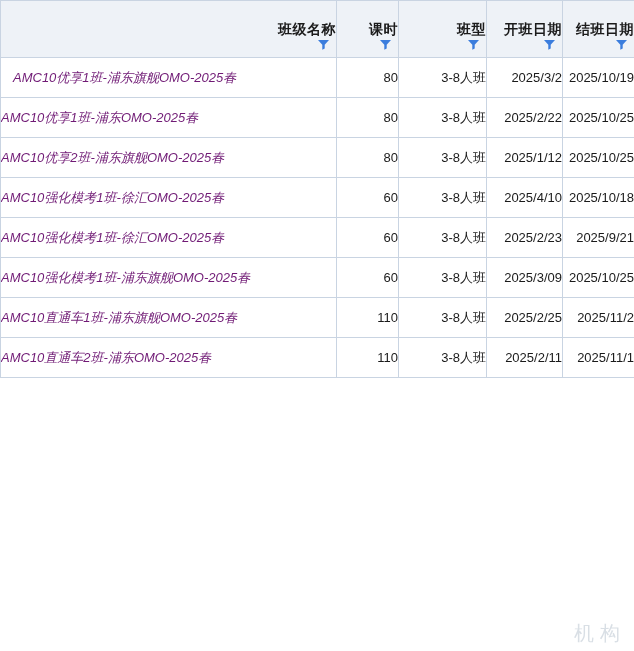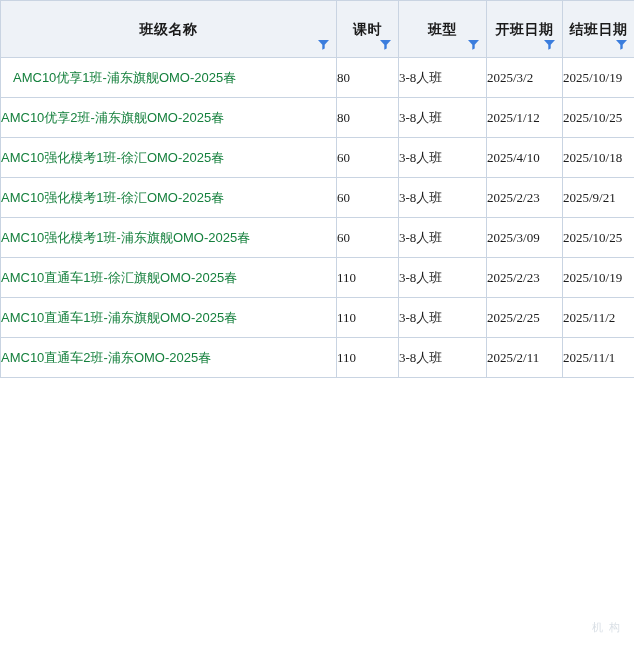--- a/index.html
+++ b/index.html
@@ -35,21 +35,21 @@
   thead th {
     background: #eef2f7;
     height: 57px;
     vertical-align: middle;
     position: relative;
     padding: 0 6px;
   }
   .th-inner {
     display: flex;
     flex-direction: column;
-    align-items: center;
+    align-items: flex-end;
     justify-content: center;
     height: 100%;
   }
   .th-label {
     font-size: 14px;
     font-weight: bold;
     color: #1b1b1b;
     letter-spacing: 0.5px;
     line-height: 1.2;
     text-align: center;
@@ -65,43 +65,43 @@
   .filter-icon svg { display: block; }
 
   tbody td {
     height: 40px;
     vertical-align: middle;
   }
   .cell-name {
     text-align: left;
     padding-left: 7px;
     font-size: 13.5px;
-    color: #15803d;
+    color: #701a75;
     white-space: nowrap;
     overflow: hidden;
+    font-style: italic;
   }
   .cell-name.indent { padding-left: 12px; }
   .cell-center {
-    text-align: left;
+    text-align: right;
     font-size: 13px;
     color: #1a1a1a;
-    font-family: Liberation Serif, serif;
   }
   .col-name { width: 336px; }
   .col-hours { width: 62px; }
   .col-type { width: 88px; }
   .col-start { width: 76px; }
   .col-end { width: 72px; }
 
   
   .watermark {
     position: absolute;
     right: 8px;
-    bottom: 16px;
-    font-size: 11px;
+    bottom: 4px;
+    font-size: 20px;
     color: rgba(120,140,160,0.28);
     letter-spacing: 6px;
     pointer-events: none;
     user-select: none;
   }
 </style>
 </head>
 <body>
 
 <div class="table-wrap">
@@ -169,20 +169,27 @@
     </thead>
     <tbody>
       <tr>
         <td class="cell-name indent">AMC10优享1班-浦东旗舰OMO-2025春</td>
         <td class="cell-center">80</td>
         <td class="cell-center">3-8人班</td>
         <td class="cell-center">2025/3/2</td>
         <td class="cell-center">2025/10/19</td>
       </tr>
       <tr>
+        <td class="cell-name">AMC10优享1班-浦东OMO-2025春</td>
+        <td class="cell-center">80</td>
+        <td class="cell-center">3-8人班</td>
+        <td class="cell-center">2025/2/22</td>
+        <td class="cell-center">2025/10/25</td>
+      </tr>
+      <tr>
         <td class="cell-name">AMC10优享2班-浦东旗舰OMO-2025春</td>
         <td class="cell-center">80</td>
         <td class="cell-center">3-8人班</td>
         <td class="cell-center">2025/1/12</td>
         <td class="cell-center">2025/10/25</td>
       </tr>
       <tr>
         <td class="cell-name">AMC10强化模考1班-徐汇OMO-2025春</td>
         <td class="cell-center">60</td>
         <td class="cell-center">3-8人班</td>
@@ -195,27 +202,20 @@
         <td class="cell-center">3-8人班</td>
         <td class="cell-center">2025/2/23</td>
         <td class="cell-center">2025/9/21</td>
       </tr>
       <tr>
         <td class="cell-name">AMC10强化模考1班-浦东旗舰OMO-2025春</td>
         <td class="cell-center">60</td>
         <td class="cell-center">3-8人班</td>
         <td class="cell-center">2025/3/09</td>
         <td class="cell-center">2025/10/25</td>
-      </tr>
-      <tr>
-        <td class="cell-name">AMC10直通车1班-徐汇旗舰OMO-2025春</td>
-        <td class="cell-center">110</td>
-        <td class="cell-center">3-8人班</td>
-        <td class="cell-center">2025/2/23</td>
-        <td class="cell-center">2025/10/19</td>
       </tr>
       <tr>
         <td class="cell-name">AMC10直通车1班-浦东旗舰OMO-2025春</td>
         <td class="cell-center">110</td>
         <td class="cell-center">3-8人班</td>
         <td class="cell-center">2025/2/25</td>
         <td class="cell-center">2025/11/2</td>
       </tr>
       <tr>
         <td class="cell-name">AMC10直通车2班-浦东OMO-2025春</td>

